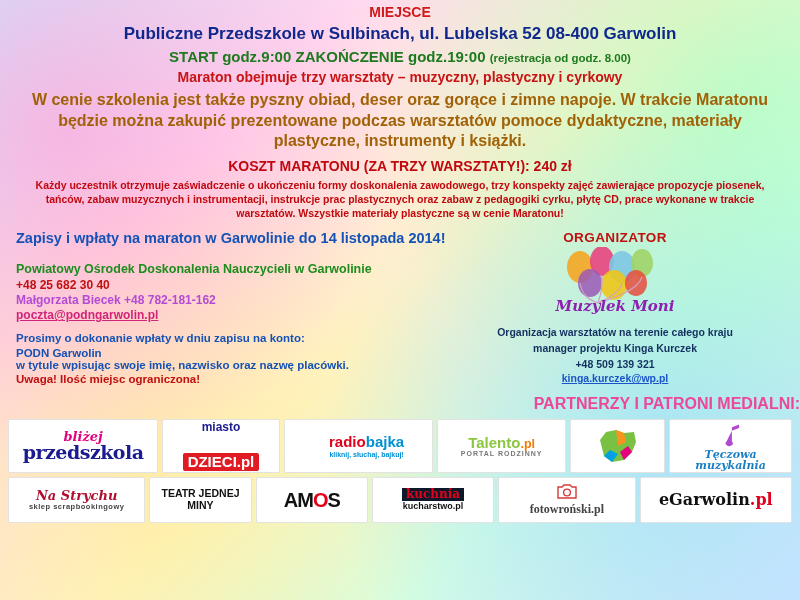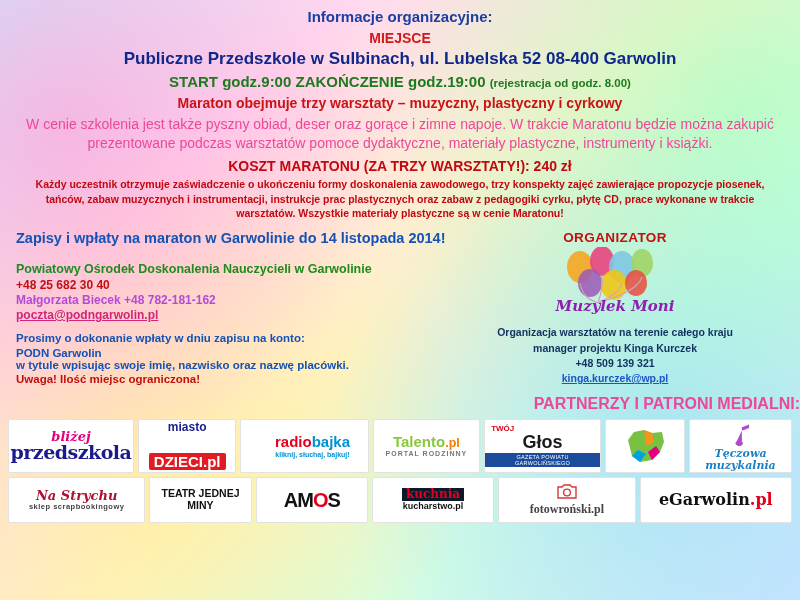--- a/index.html
+++ b/index.html
@@ -19,21 +19,21 @@
 
   
   .top { padding:4px 14px 0; text-align:center; }
   .line { line-height:1.18; }
   .l-title { font-size:15px; color:#1b3fa0; font-weight:bold; margin:4px 0 4px; }
   .l-miejsce { font-size:14px; color:#d01a1a; font-weight:bold; margin-bottom:3px; }
   .l-addr { font-size:17px; color:#10288c; font-weight:bold; margin-bottom:4px; }
   .l-start { font-size:15px; color:#1e7a1e; font-weight:bold; margin-bottom:4px; }
   .l-start .small { font-size:11.5px; font-weight:bold; }
   .l-maraton { font-size:14px; color:#c81414; font-weight:bold; font-style:normal; margin-bottom:4px; }
-  .l-cena { font-size:14px; color:#ec4899; font-weight:normal; line-height:1.3; }
+  .l-cena { font-size:16px; color:#a16207; font-weight:bold; line-height:1.3; }
   .l-koszt { font-size:14px; color:#c1080f; font-weight:bold; margin:6px 0 3px; }
   .l-small-red { font-size:10.5px; color:#c1080f; font-weight:bold; line-height:1.35; padding:0 8px; }
 
   
   .mid { display:flex; padding:10px 16px 0; }
   .mid-left { width:56%; text-align:left; }
   .mid-right { width:44%; text-align:center; position:relative; }
 
   .zapisy { font-size:14.5px; color:#1552b5; font-weight:bold; margin-bottom:16px; }
   .podn { font-size:12.5px; color:#1e8c1e; font-weight:bold; margin-bottom:2px; }
@@ -122,21 +122,20 @@
   .lg-egar { flex:1.5; }
   .lg-egar .t1 { font-family:"DejaVu Serif", serif; font-size:16px; font-weight:bold; color:#111; line-height:1; }
   .lg-egar .t1 span { color:#e2001a; }
 </style>
 </head>
 <body>
 
 <div class="poster">
 
   <div class="top">
-    <div class="line l-title">Informacje organizacyjne:</div>
     <div class="line l-miejsce">MIEJSCE</div>
     <div class="line l-addr">Publiczne Przedszkole w Sulbinach, ul. Lubelska 52   08-400 Garwolin</div>
     <div class="line l-start">
       <span>START godz.9:00  ZAKOŃCZENIE godz.19:00</span>
       <span class="small">(rejestracja od godz. 8.00)</span>
     </div>
     <div class="line l-maraton">Maraton obejmuje trzy warsztaty – muzyczny, plastyczny  i cyrkowy</div>
     <div class="line l-cena">W cenie szkolenia jest także pyszny obiad, deser oraz gorące i zimne napoje. W trakcie Maratonu będzie można zakupić prezentowane podczas warsztatów pomoce dydaktyczne, materiały plastyczne, instrumenty i książki.</div>
     <div class="line l-koszt">KOSZT MARATONU (ZA TRZY WARSZTATY!): 240 zł</div>
     <div class="line l-small-red">Każdy uczestnik otrzymuje zaświadczenie o ukończeniu formy doskonalenia zawodowego, trzy konspekty zajęć zawierające  propozycje piosenek, tańców, zabaw muzycznych i instrumentacji, instrukcje prac plastycznych oraz zabaw z pedagogiki cyrku, płytę CD, prace wykonane w trakcie warsztatów. Wszystkie materiały plastyczne są w cenie Maratonu!</div>
@@ -200,25 +199,20 @@
           <b>radio</b><b>bajka</b>
         </div>
         <div class="t2">kliknij, słuchaj, bajkuj!</div>
       </div>
 
       <div class="logo lg-talent">
         <div class="t1"><span>Talento</span><small>.pl</small></div>
         <div class="t2">PORTAL RODZINNY</div>
       </div>
 
-      <div class="logo lg-glos">
-        <div class="t1">TWÓJ</div>
-        <div class="t2">Głos</div>
-        <div class="t3">GAZETA POWIATU GARWOLIŃSKIEGO</div>
-      </div>
 
       <div class="logo lg-mapa">
         <svg width="46" height="44" viewBox="0 0 46 44">
           <path d="M6 16 L12 8 L22 6 L30 9 L40 8 L42 18 L38 28 L30 36 L18 38 L10 32 Z" fill="#79c143"></path>
           <path d="M22 6 L30 9 L32 18 L24 22 Z" fill="#f7941e"></path>
           <path d="M10 32 L18 38 L24 30 L16 26 Z" fill="#00a0e3"></path>
           <path d="M30 36 L38 28 L34 22 L26 28 Z" fill="#e6007e"></path>
         </svg>
       </div>
 

